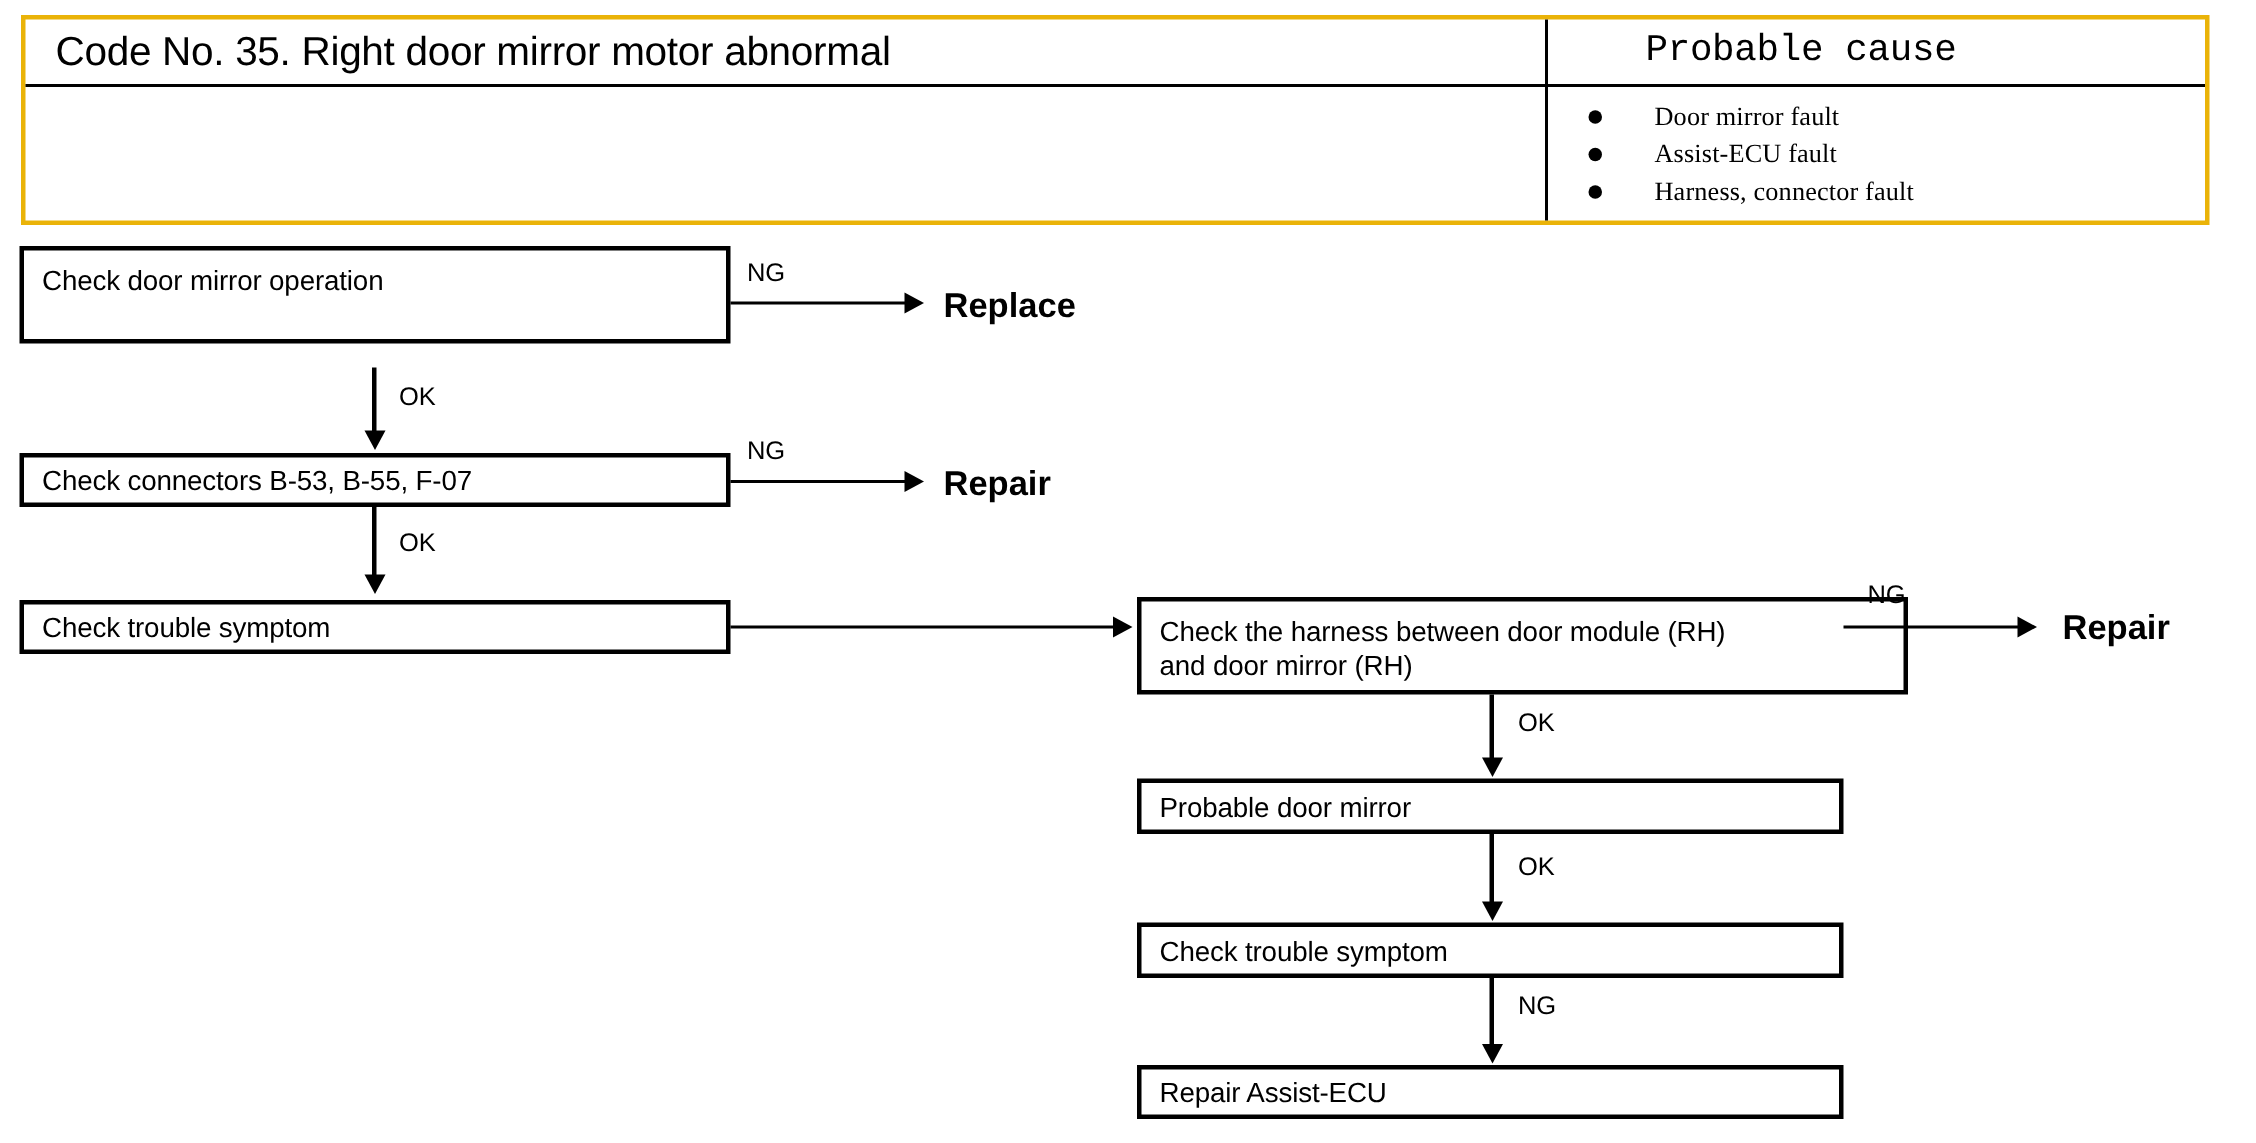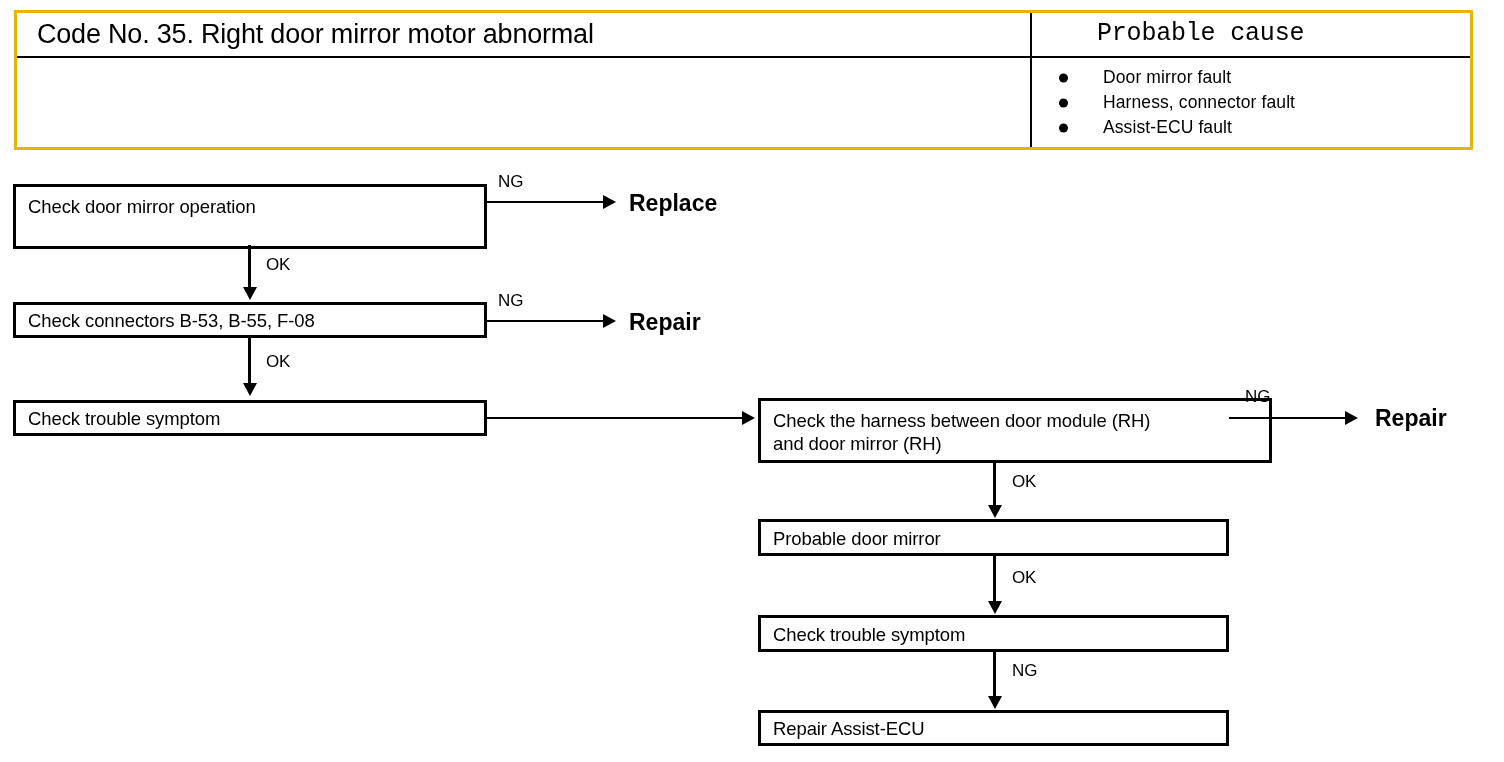--- a/index.html
+++ b/index.html
@@ -71,20 +71,21 @@
     letter-spacing: -0.1px;
   }
   .hdr-desc .l2 { display: block; }
   .cause-list {
     position: absolute;
     left: 1030px;
     top: 52px;
     width: 420px;
     font-size: 17.5px;
     line-height: 25px;
+    font-family: Liberation Serif, serif;
   }
   .cause-item {
     position: relative;
     padding-left: 56px;
     white-space: nowrap;
     letter-spacing: 0.1px;
   }
   .cause-item .bullet {
     position: absolute;
     left: 12px;
@@ -174,47 +175,47 @@
     <div class="hdr-cause-title">Probable cause</div>
 
 
     <div class="cause-list">
       <div class="cause-item">
         <span class="bullet"></span>
         <span>Door mirror fault</span>
       </div>
       <div class="cause-item">
         <span class="bullet"></span>
-        <span>Harness, connector fault</span>
+        <span>Assist-ECU fault</span>
       </div>
       <div class="cause-item">
         <span class="bullet"></span>
-        <span>Assist-ECU fault</span>
+        <span>Harness, connector fault</span>
       </div>
     </div>
   </div>
 
-  <div class="fbox two" style="left:13px; top:184px; width:474px; height:65px;">
+  <div class="fbox two" style="left:13px; top:164px; width:474px; height:65px;">
     <div class="txt">
       <span>Check door mirror operation</span>
     </div>
   </div>
 
   <div class="hline" style="left:487px; top:201px; width:120px;"></div>
   <div class="harrow" style="left:603px; top:195px;"></div>
   <div class="edge-label" style="left:498px; top:172px;">NG</div>
   <div class="terminal-label" style="left:629px; top:190px;">Replace</div>
 
   <div class="vline" style="left:248px; top:245px; height:44px;"></div>
   <div class="varrow" style="left:242.5px; top:287px;"></div>
   <div class="edge-label" style="left:266px; top:255px;">OK</div>
 
   <div class="fbox" style="left:13px; top:302px; width:474px; height:36px;">
     <div class="txt">
-      <span>Check connectors B-53, B-55, F-08</span>
+      <span>Check connectors B-53, B-55, F-07</span>
     </div>
   </div>
 
   <div class="hline" style="left:487px; top:320px; width:120px;"></div>
   <div class="harrow" style="left:603px; top:314px;"></div>
   <div class="edge-label" style="left:498px; top:291px;">NG</div>
   <div class="terminal-label" style="left:629px; top:309px;">Repair</div>
 
   <div class="vline" style="left:248px; top:338px; height:47px;"></div>
   <div class="varrow" style="left:242.5px; top:383px;"></div>

